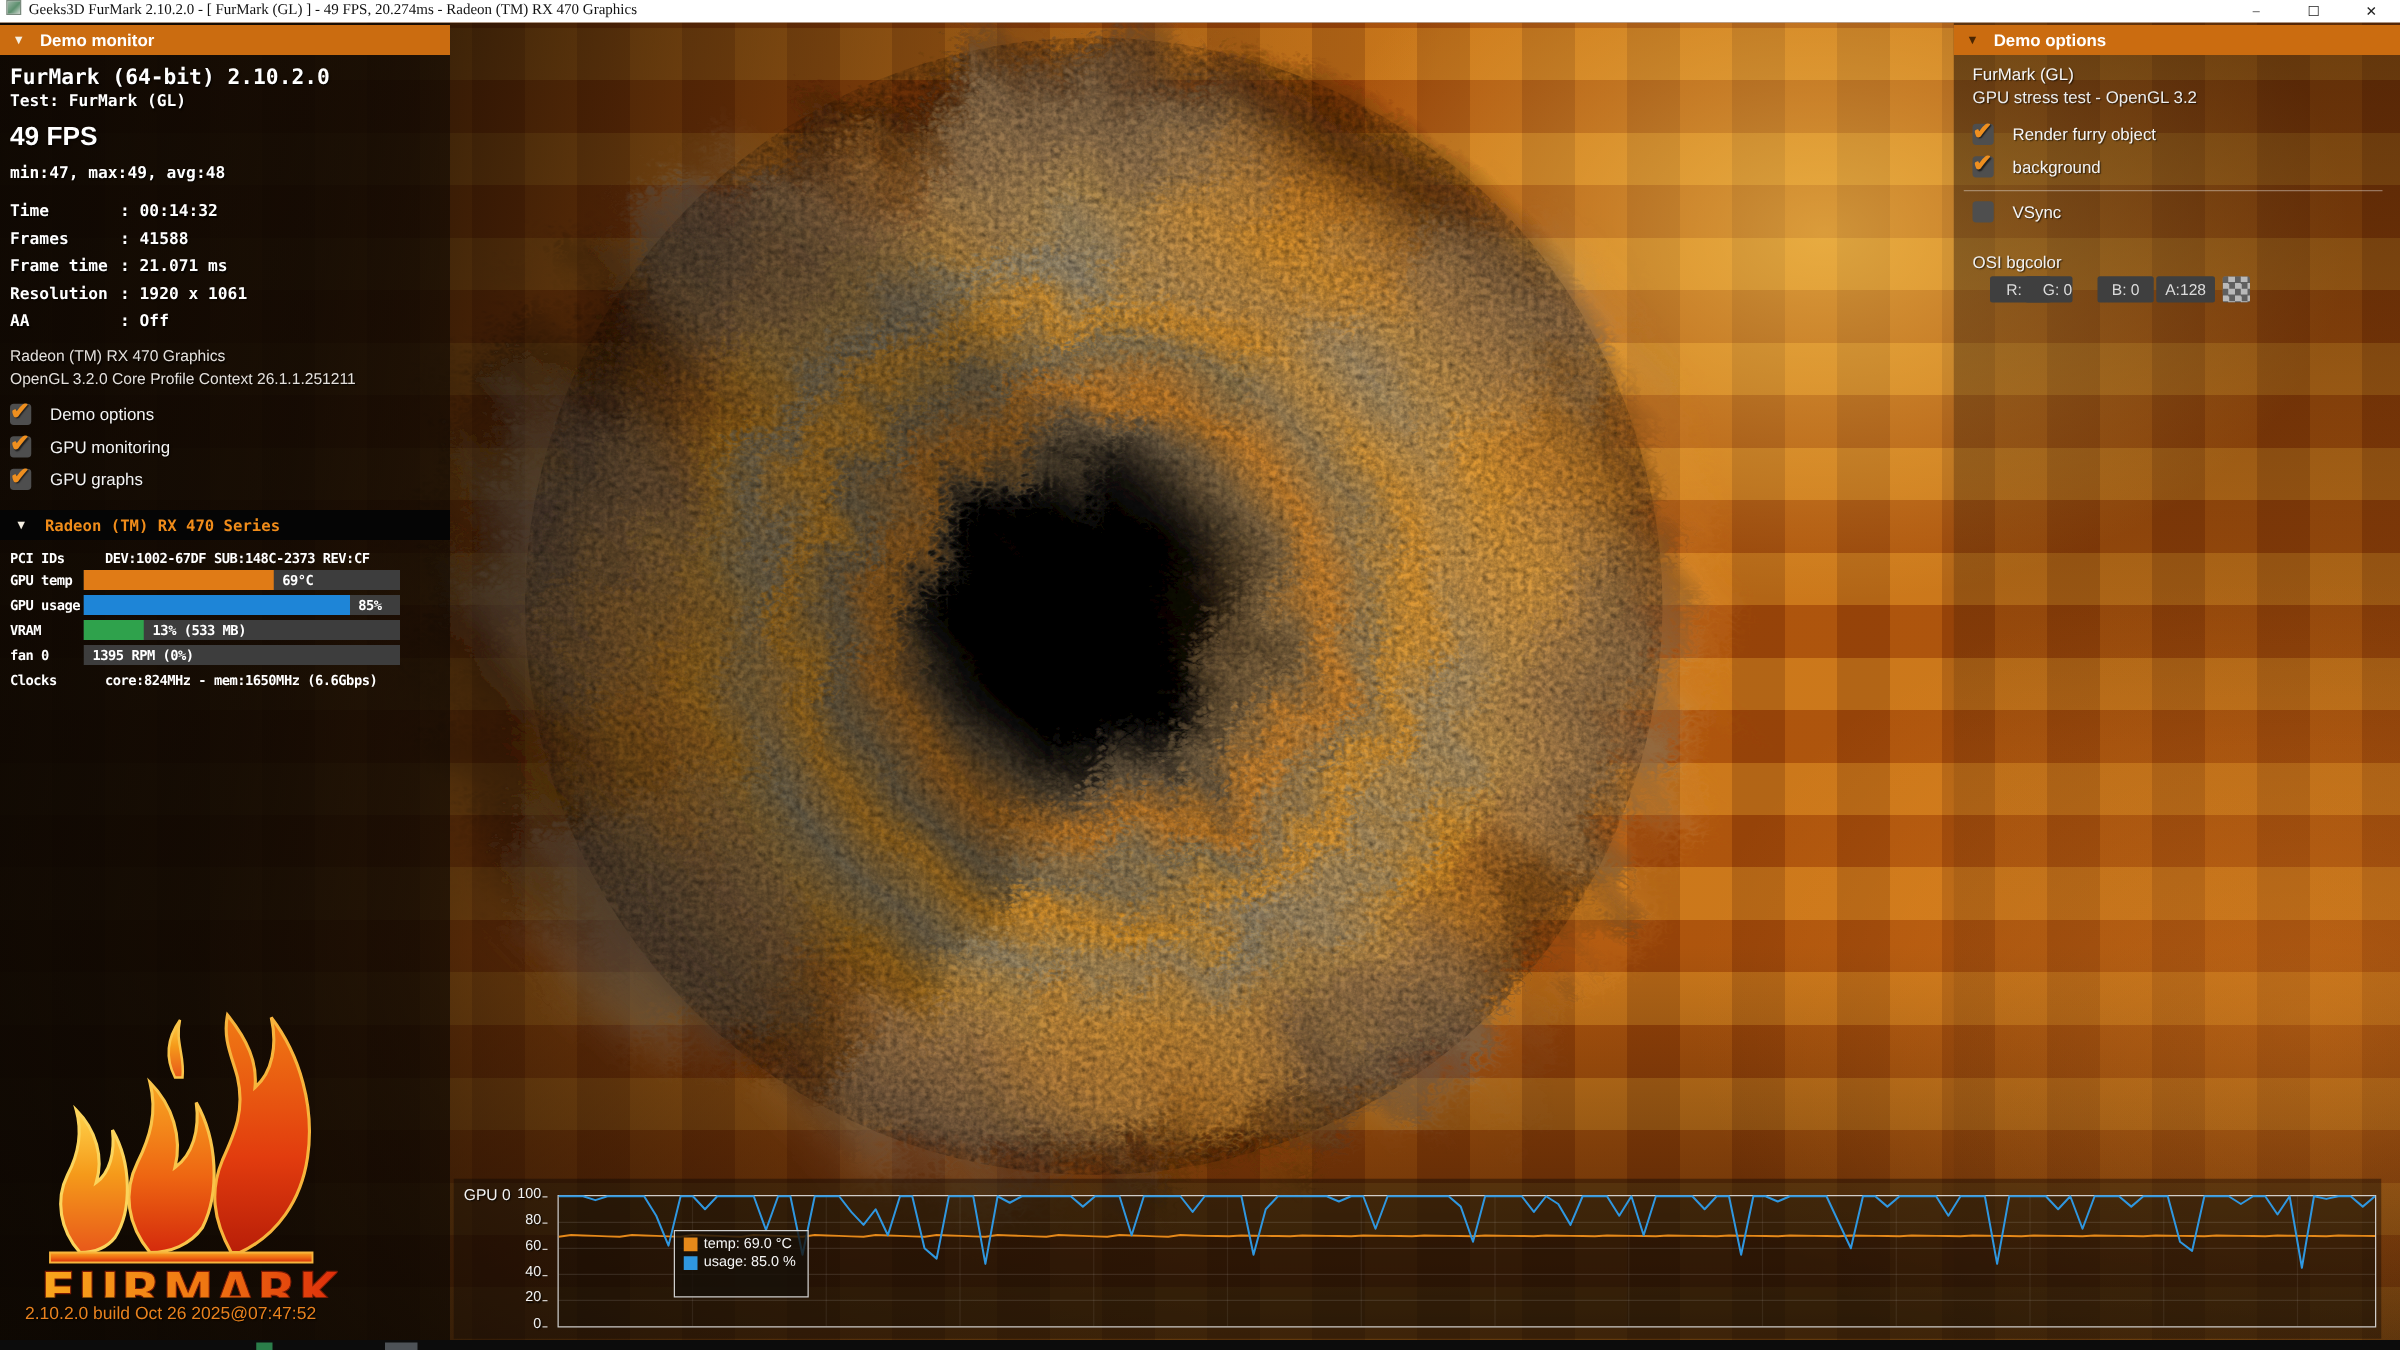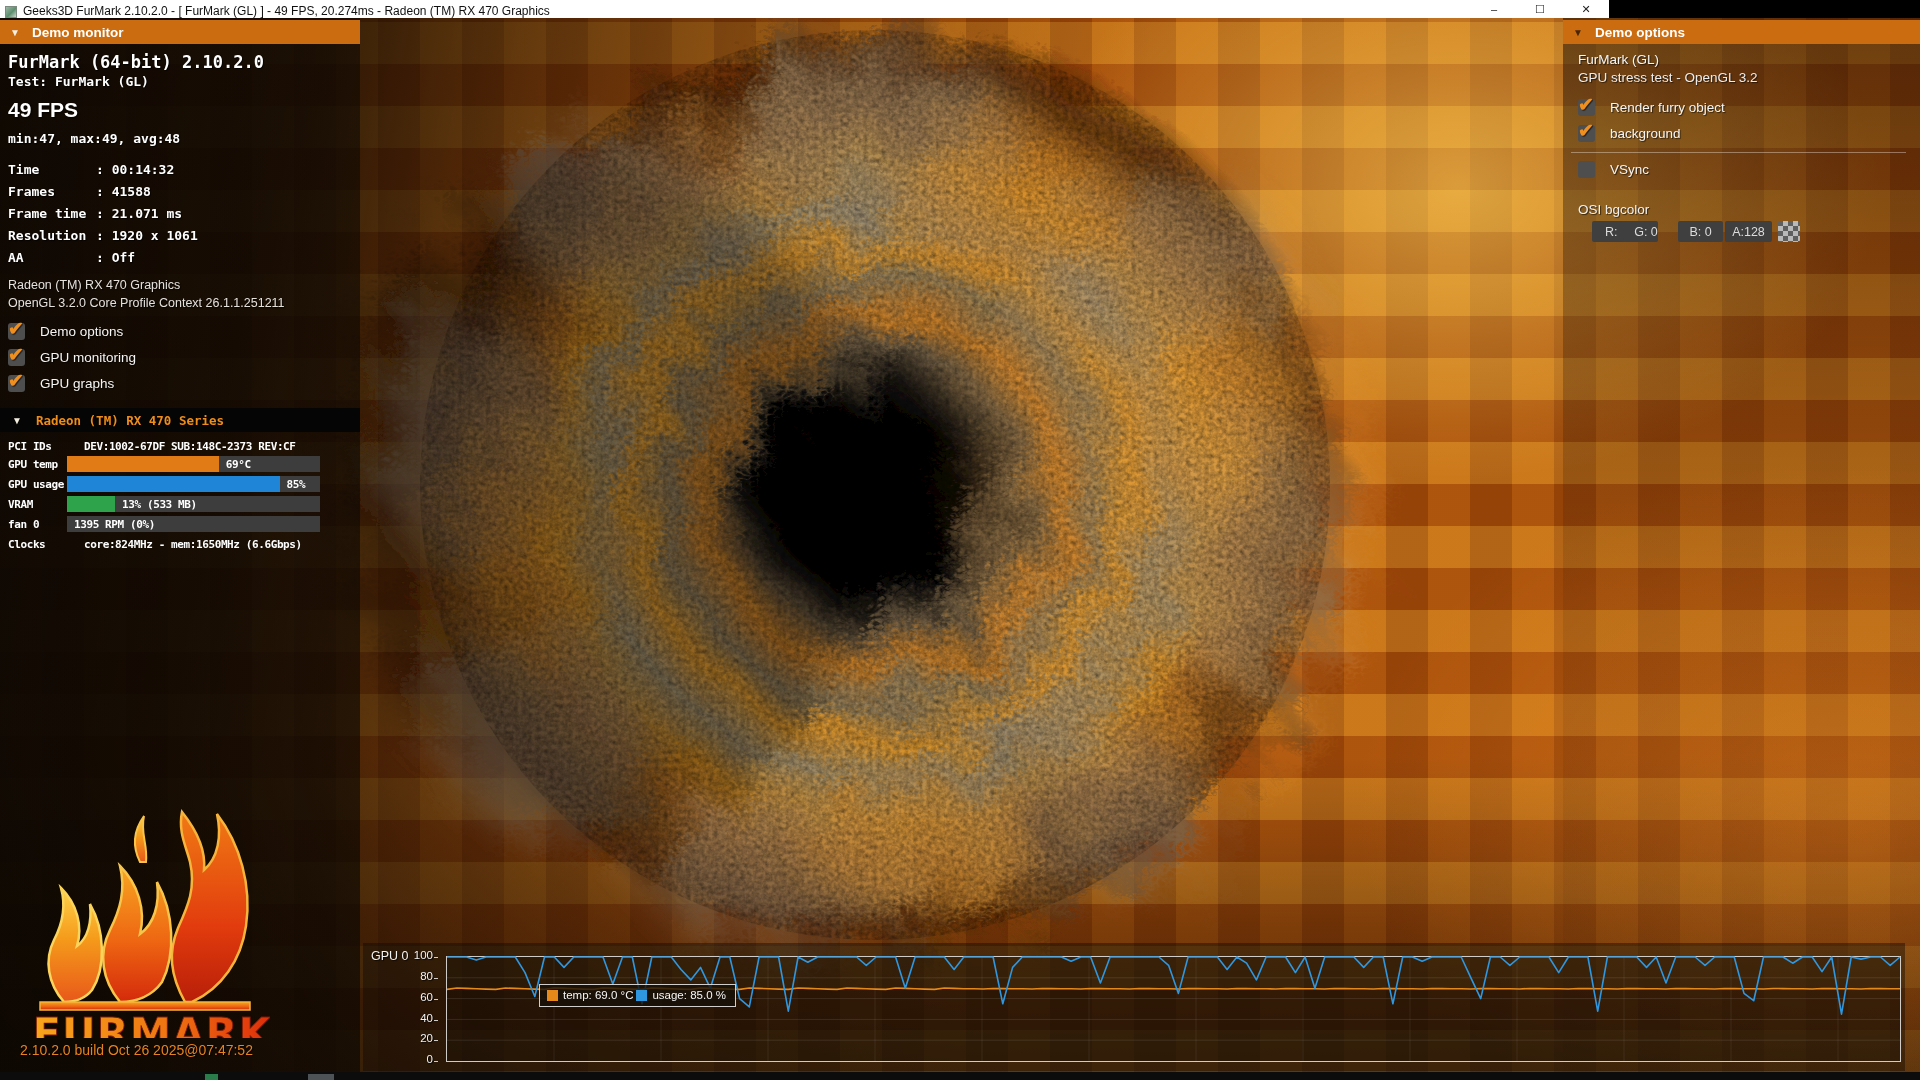--- a/index.html
+++ b/index.html
@@ -1,19 +1,19 @@
 <!DOCTYPE html>
 <html><head>
 <meta charset="utf-8">
 <style>
   html,body{margin:0;padding:0;width:1920px;height:1080px;overflow:hidden;
     font-family:"Liberation Sans",sans-serif;background:#000;}
   
-  #titlebar{position:absolute;left:0;top:0;width:1609px;height:18px;background:#ffffff;
-    display:flex;align-items:flex-end;z-index:50;}
+  #titlebar{position:absolute;left:0;top:0;width:1920px;height:18px;background:#ffffff;
+    display:flex;align-items:flex-start;z-index:50;font-family:Liberation Serif, serif;}
   #win-icon{width:12px;height:12px;margin:0 6px 0 5px;background:linear-gradient(135deg,#9fb8a8,#5c8f6e 55%,#cfd8cf);
     border:1px solid #7a8a7e;box-sizing:border-box;}
   #win-title{font-size:12px;color:#111;white-space:nowrap;}
   #win-controls{margin-left:auto;display:flex;height:18px;}
   .wbtn{width:46px;height:18px;display:flex;align-items:center;justify-content:center;
     font-size:11px;color:#222;cursor:default;}
   
   #app{position:absolute;left:0;top:18px;width:1920px;height:1054px;overflow:hidden;background:#6e3306;}
   #scene{position:absolute;inset:0;
     background-color:#9c4c0c;
@@ -88,21 +88,21 @@
     background:rgba(18,12,7,0.30);}
   #plot svg{position:absolute;inset:0;overflow:visible;}
   #yaxis{position:absolute;left:38px;top:0;width:38px;height:128px;}
   #yaxis span{position:absolute;right:6px;width:32px;text-align:right;font-size:11.5px;color:#f2f2f2;
     text-shadow:1px 1px 1px rgba(0,0,0,0.8);}
   #yaxis span::after{content:"";position:absolute;right:-5px;top:8px;width:4px;height:1px;background:rgba(235,235,235,0.85);}
   #yaxis span:nth-child(1){top:6px;}  #yaxis span:nth-child(2){top:27px;}
   #yaxis span:nth-child(3){top:48px;} #yaxis span:nth-child(4){top:69px;}
   #yaxis span:nth-child(5){top:89px;} #yaxis span:nth-child(6){top:110px;}
   #legend{position:absolute;left:92px;top:27px;background:rgba(22,16,9,0.80);border:1px solid rgba(240,240,240,0.85);
-    padding:4px 9px 5px 7px;display:flex;flex-direction:row;gap:3px;z-index:5;}
+    padding:4px 9px 21px 7px;display:flex;flex-direction:column;gap:3px;z-index:5;}
   .leg-row{display:flex;align-items:center;gap:5px;font-size:11.5px;color:#f5f5f5;white-space:nowrap;}
   .leg-swatch{width:11px;height:11px;flex:0 0 11px;}
   
   #taskbar{position:absolute;left:0;top:1072px;width:1920px;height:8px;background:#0c0c0c;}
   #taskbar .frag-green{position:absolute;left:205px;top:2px;width:13px;height:6px;background:#2a7d4a;}
   #taskbar .frag-gray{position:absolute;left:308px;top:2px;width:26px;height:6px;background:#4d5257;}
 </style>
 </head>
 <body>
 

